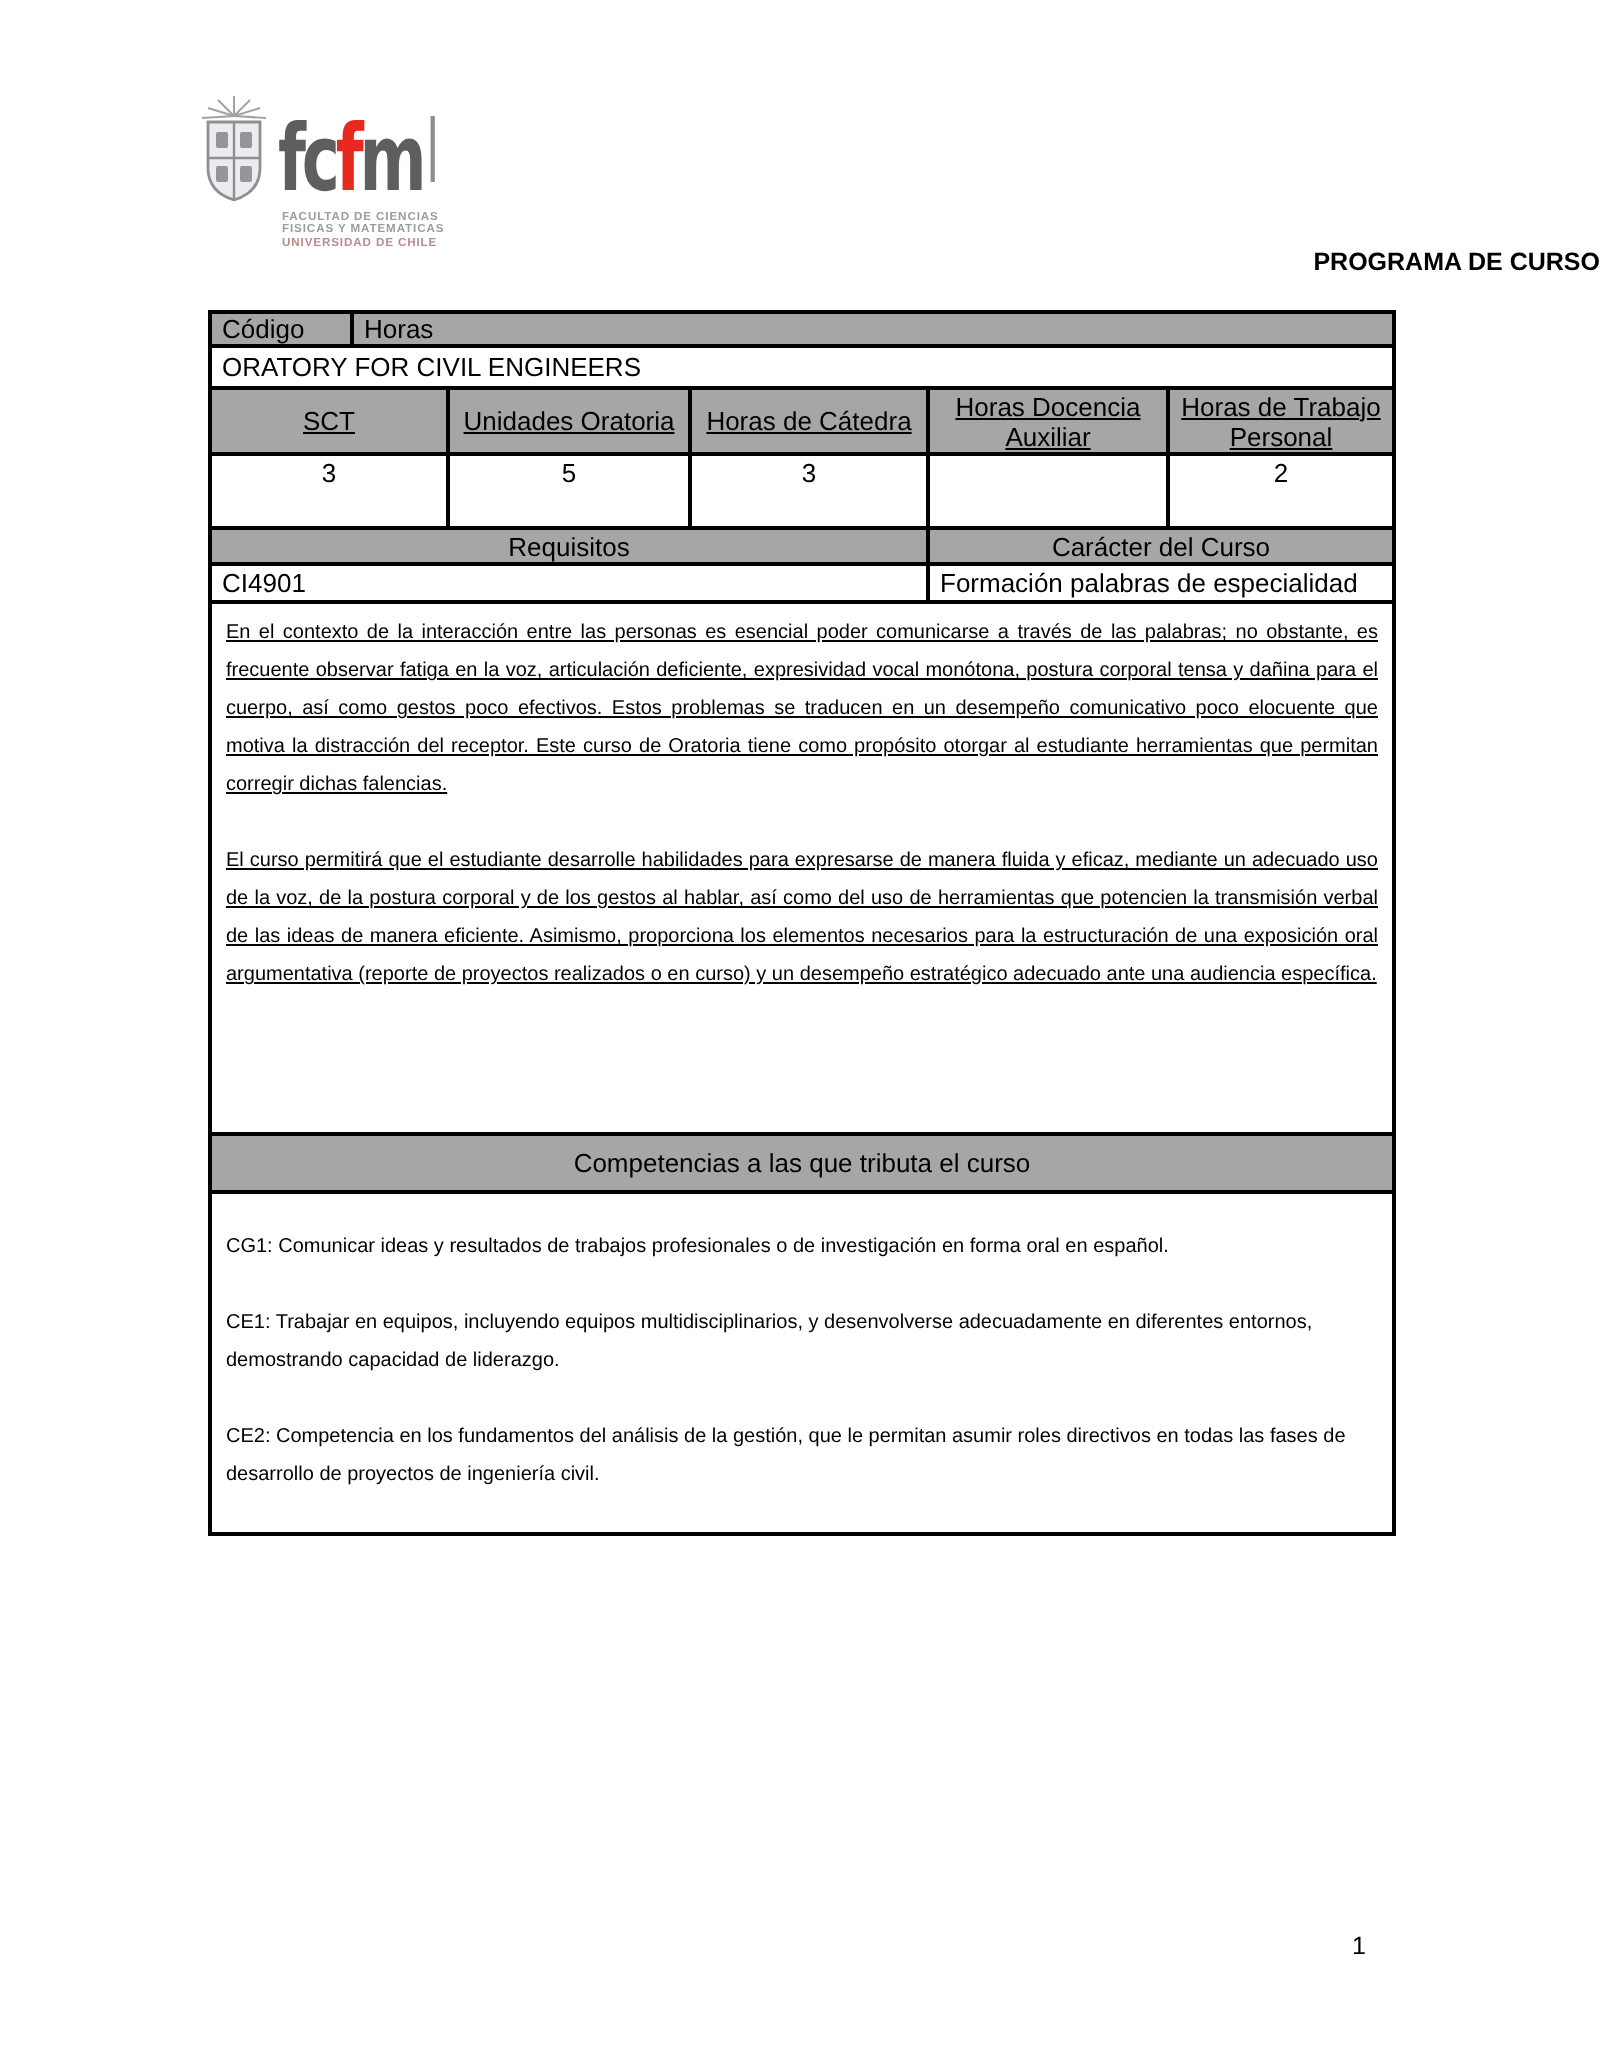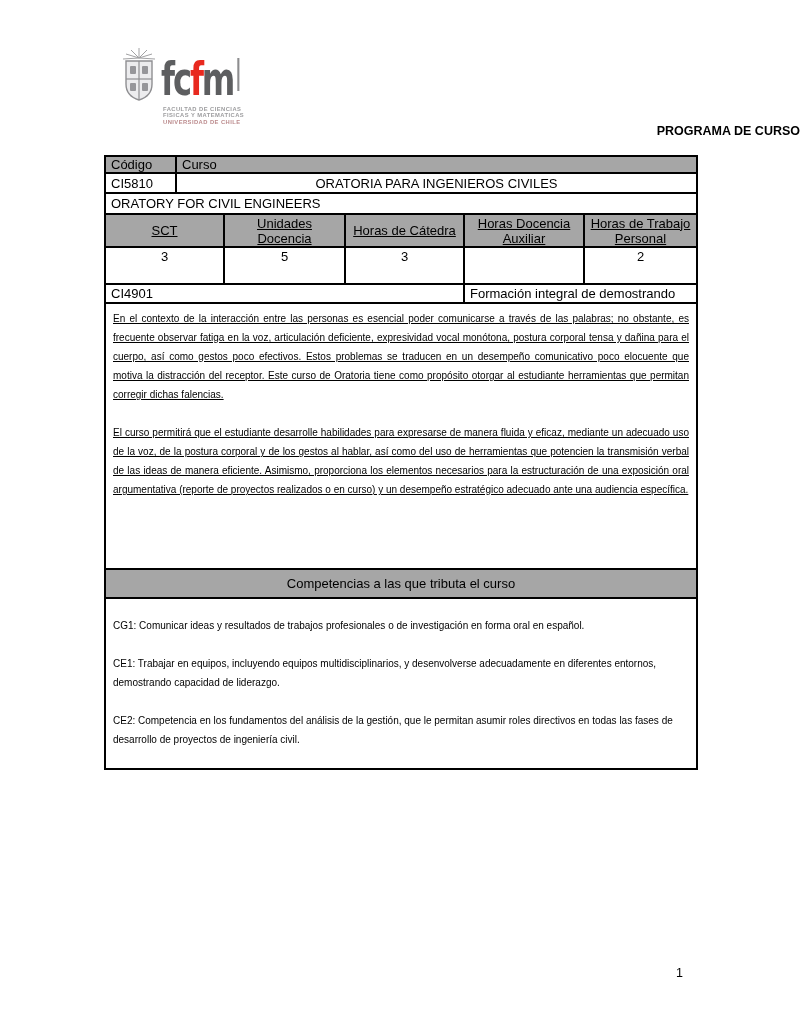--- a/index.html
+++ b/index.html
@@ -4,21 +4,21 @@
 <style>
   * { margin:0; padding:0; box-sizing:border-box; }
   html,body { background:#e9e9e9; }
   .page {
     position:relative; width:800px; height:1035px; margin:0 auto;
     background:#ffffff; font-family:"Liberation Sans", sans-serif; color:#000;
     overflow:hidden;
   }
 
   
-  .logo { position:absolute; left:121px; top:48px; width:150px; height:80px; }
+  .logo { position:absolute; left:99px; top:48px; width:150px; height:80px; }
   .crest { position:absolute; left:0; top:0; }
   .wordmark {
     position:absolute; left:40px; top:8px;
     font-family:"DejaVu Sans", sans-serif; font-weight:bold;
     font-size:46px; line-height:1; letter-spacing:-3px;
     transform:scaleX(0.70); transform-origin:left top; white-space:nowrap;
   }
   .wm-gray { color:#5d5e60; }
   .wm-red  { color:#e8291f; }
   .wm-bar  { display:inline-block; width:3px; height:33px; background:#8d8d8f;
@@ -99,58 +99,58 @@
   <div class="doc-table">
 
     <table>
       <colgroup>
           <col style="width:71px">
           <col style="width:521px">
         </colgroup>
       <tbody>
           <tr style="height:17px">
         <td class="hdr cl">Código</td>
-        <td class="hdr cl">Curso</td>
-      </tr>
-      <tr style="height:20px">
-        <td class="cl">CI5810</td>
-        <td class="cc">ORATORIA PARA INGENIEROS CIVILES</td>
+        <td class="hdr cl">Horas</td>
       </tr>
       <tr style="height:21px">
         <td class="cl" colspan="2">ORATORY FOR CIVIL ENGINEERS</td>
       </tr>
     </tbody>
       </table>
 
     <table class="flush">
       <colgroup>
         <col style="width:119px">
           <col style="width:121px">
           <col style="width:119px">
         <col style="width:120px">
           <col style="width:113px">
       </colgroup>
       <tbody>
           <tr style="height:32px">
         <td class="hdr cc">SCT</td>
-        <td class="hdr cc">Unidades Docencia</td>
+        <td class="hdr cc">Unidades Oratoria</td>
         <td class="hdr cc">Horas de Cátedra</td>
         <td class="hdr cc">Horas Docencia Auxiliar</td>
         <td class="hdr cc">Horas de Trabajo Personal</td>
       </tr>
       <tr style="height:37px">
         <td class="cc vtop">3</td>
         <td class="cc vtop">5</td>
         <td class="cc vtop">3</td>
         <td class="cc vtop"></td>
         <td class="cc vtop">2</td>
       </tr>
+      <tr style="height:18px">
+        <td class="hdr cc" colspan="3">Requisitos</td>
+        <td class="hdr cc" colspan="2">Carácter del Curso</td>
+      </tr>
       <tr style="height:19px">
         <td class="cl" colspan="3">CI4901</td>
-        <td class="cl" colspan="2">Formación integral de demostrando</td>
+        <td class="cl" colspan="2">Formación palabras de especialidad</td>
       </tr>
     </tbody>
       </table>
 
     <table class="flush">
       <colgroup>
           <col style="width:592px">
         </colgroup>
       <tbody>
       <tr style="height:265px">

